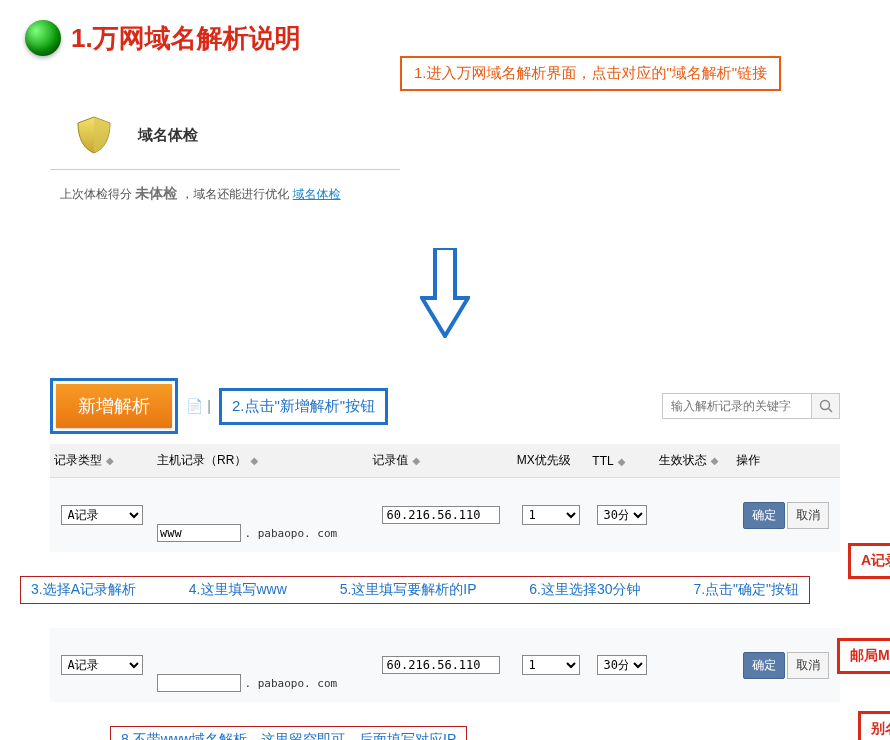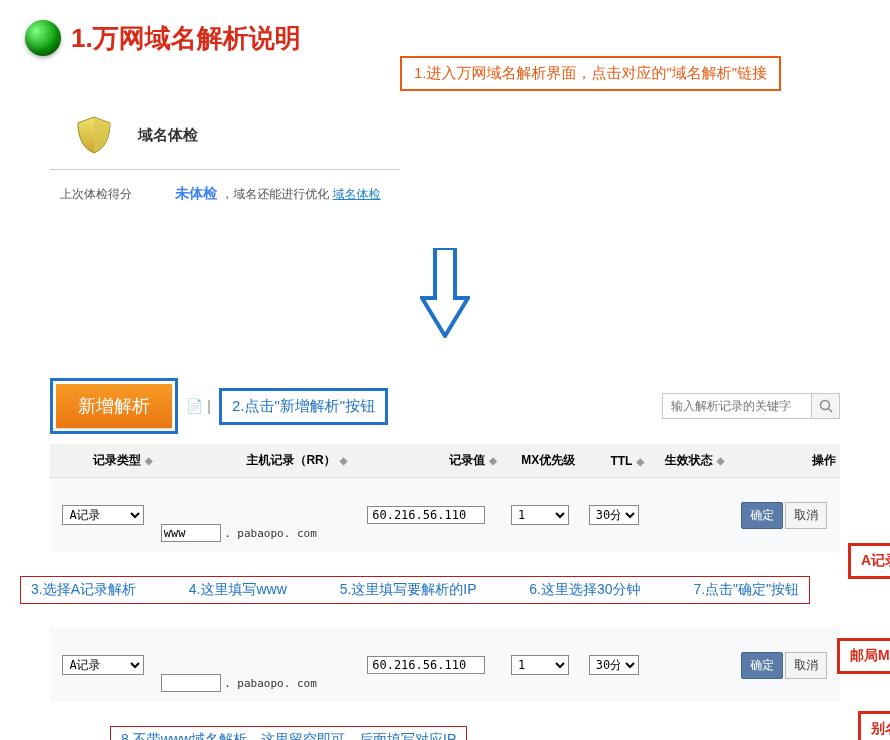--- a/index.html
+++ b/index.html
@@ -9,21 +9,21 @@
   .green-dot { width: 36px; height: 36px; border-radius: 50%; background: radial-gradient(circle at 30% 30%, #7fff7f, #0a9a0a 60%, #055505); box-shadow: 0 2px 4px rgba(0,0,0,0.3), inset 0 -4px 8px rgba(0,0,0,0.3); margin-right: 10px; }
   .main-title { color: #d92a18; font-size: 26px; font-weight: bold; }
 
   .callout-1 { border: 2px solid #e95b13; color: #e95b13; font-size: 15px; padding: 6px 12px; margin-left: 400px; margin-top: -10px; width: fit-content; background: #fff; }
 
   .two-panels { display: flex; gap: 20px; padding: 10px 50px 20px; }
   .panel { width: 350px; }
   .panel-head { display: flex; align-items: center; gap: 20px; padding: 10px 20px; border-bottom: 1px solid #ccc; }
   .panel-title { font-size: 15px; font-weight: bold; color: #333; }
   .panel-text { padding: 15px 10px; font-size: 12px; color: #555; }
-  .status-red { color: #3b82f6; font-weight: bold; font-size: 14px; margin-left: 40px; }
+  .status-red { color: #737373; font-weight: bold; font-size: 14px; }
   .link-plain { color: #2185cc; text-decoration: underline; font-size: 12px; cursor: pointer; }
   .link-boxed-blue { border: 3px solid #1f72c8; padding: 1px 4px; }
 
   .shield-icon { width: 48px; height: 48px; display: flex; align-items: center; justify-content: center; }
   .monitor-icon { width: 48px; height: 48px; display: flex; align-items: center; justify-content: center; }
 
   .big-arrow { display: flex; justify-content: center; margin: 10px 0 40px; position: relative; }
 
   
   .table-wrap { padding: 0 50px 20px; position: relative; }
@@ -32,28 +32,28 @@
   .btn-orange { background: linear-gradient(#f79b26, #e97610); color: #fff; font-size: 18px; padding: 10px 22px; border: none; cursor: pointer; box-shadow: 0 1px 2px rgba(0,0,0,0.2); }
   .box-blue { border: 3px solid #1f72c8; }
   .doc-icon { font-size: 14px; color: #888; }
   .callout-2 { border: 3px solid #1f72c8; color: #1f72c8; font-size: 15px; font-weight: 500; padding: 6px 10px; }
 
   .search-box { display: flex; align-items: center; }
   .search-input { border: 1px solid #c8c8c8; padding: 5px 8px; width: 150px; font-size: 12px; color: #999; }
   .search-btn { border: 1px solid #c8c8c8; border-left: none; background: #f4f4f4; width: 28px; height: 26px; display: flex; align-items: center; justify-content: center; cursor: pointer; }
 
   table.dns { width: 100%; border-collapse: collapse; }
-  table.dns thead th { background: #f2f2f2; padding: 8px 4px; font-size: 12px; font-weight: bold; text-align: right; border-bottom: 1px solid #ddd; }
+  table.dns thead th { background: #f2f2f2; padding: 8px 4px; font-size: 12px; font-weight: normal; text-align: left; border-bottom: 1px solid #ddd; }
   table.dns thead th .sort { color: #999; margin-left: 4px; font-size: 10px; }
   table.dns td { padding: 10px 4px; text-align: center; vertical-align: middle; background: #f8f9fa; border-bottom: 6px solid #fff; }
   table.dns tr.spacer td { background: #fff; padding: 18px 0; }
 
   select.plain, input.plain { border: 1px solid #888; font-size: 12px; padding: 1px 2px; font-family: monospace, Arial; background: #fff; }
   select.plain { width: 82px; height: 20px; }
-  input.host { width: 60px; height: 18px; margin-top: 36px; }
+  input.host { width: 84px; height: 18px; margin-top: 36px; }
   input.val { width: 118px; height: 18px; text-align: left; padding-left: 4px; }
   select.pri { width: 58px; height: 20px; }
   select.ttl { width: 50px; height: 20px; }
   .domain-txt { font-size: 11px; color: #333; font-family: monospace; }
 
   .btn-ok { background: #5a7aa8; color: #fff; border: 1px solid #43648f; padding: 4px 8px; font-size: 12px; cursor: pointer; border-radius: 2px; }
   .btn-cancel { background: #f4f4f4; color: #333; border: 1px solid #bbb; padding: 4px 8px; font-size: 12px; cursor: pointer; border-radius: 0; margin-left: 2px; }
 
   .note-row { display: flex; gap: 16px; color: #1f72c8; font-size: 14px; font-weight: 500; padding: 8px 0; }
   .note-row.boxed { border: 1px solid #b91c1c; padding: 4px 10px; width: fit-content; }

